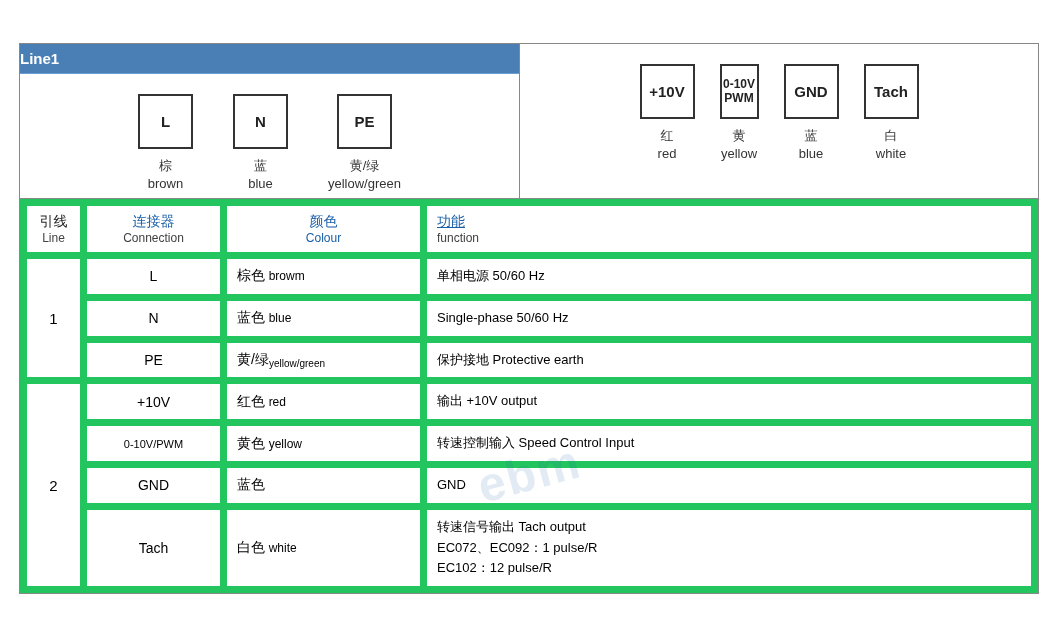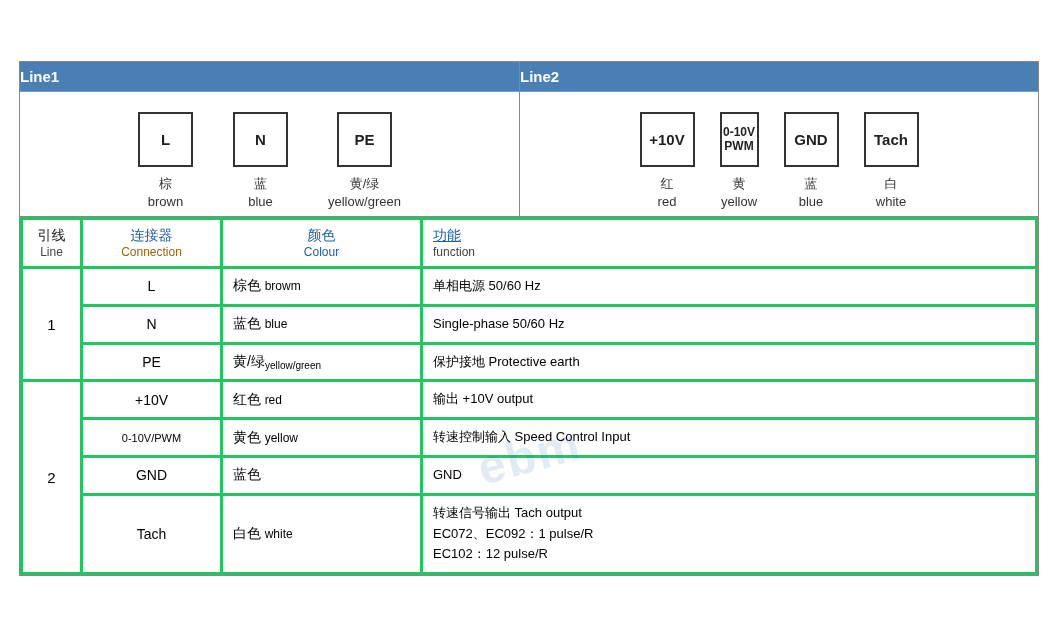--- a/index.html
+++ b/index.html
@@ -80,21 +80,21 @@
 
     
     .table-section {
       width: 100%;
     }
     table {
       width: 100%;
       border-collapse: collapse;
     }
     th, td {
-      border: 3px solid #22c55e;
+      border: 7px solid #22c55e;
       padding: 7px 10px;
       vertical-align: middle;
     }
     .th-line {
       font-size: 13px;
       color: #222;
       text-align: center;
       width: 60px;
     }
     .th-connection {
@@ -123,21 +123,21 @@
       color: #222;
       display: block;
     }
     .header-label-en {
       font-size: 12px;
       color: #444;
       display: block;
     }
     .th-line .header-label-cn { color: #222; }
     .th-connection .header-label-cn { color: #1a5fa8; }
-    .th-connection .header-label-en { color: #a16207; }
+    .th-connection .header-label-en { color: #404040; }
     .th-colour .header-label-cn { color: #1a5fa8; }
     .th-colour .header-label-en { color: #1a5fa8; }
     .th-function .header-label-cn { color: #1a5fa8; text-decoration: underline; }
     .th-function .header-label-en { color: #404040; }
 
     .row-line-num {
       text-align: center;
       font-size: 15px;
       vertical-align: middle;
     }
@@ -244,23 +244,20 @@
           <div class="connector-box">PE</div>
           <div class="connector-label">
             <span>黄/绿</span><br>
             <span>yellow/green</span>
           </div>
         </div>
       </div>
     </div>
 
     <div class="line2-section">
-      <div class="line2-header">
-        <span>Line2</span>
-      </div>
       <div class="line2-connectors">
 
         <div class="connector-item">
           <div class="connector-box">+10V</div>
           <div class="connector-label">
             <span>红</span><br>
             <span>red</span>
           </div>
         </div>
 

